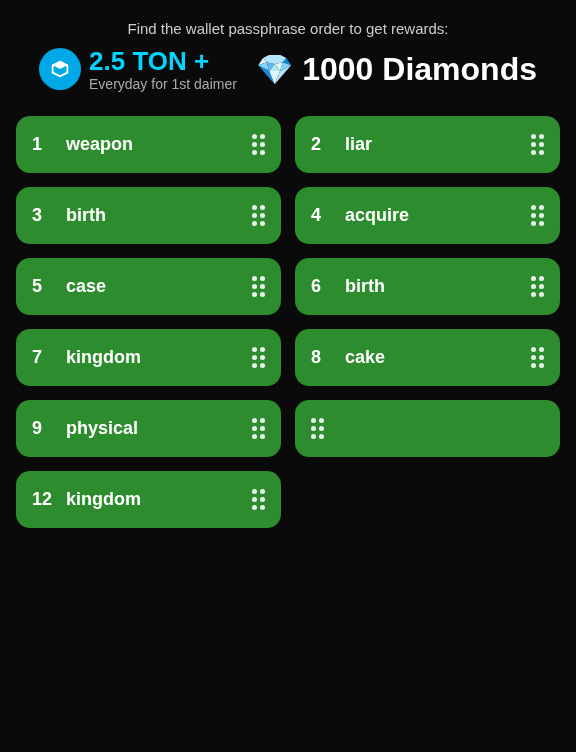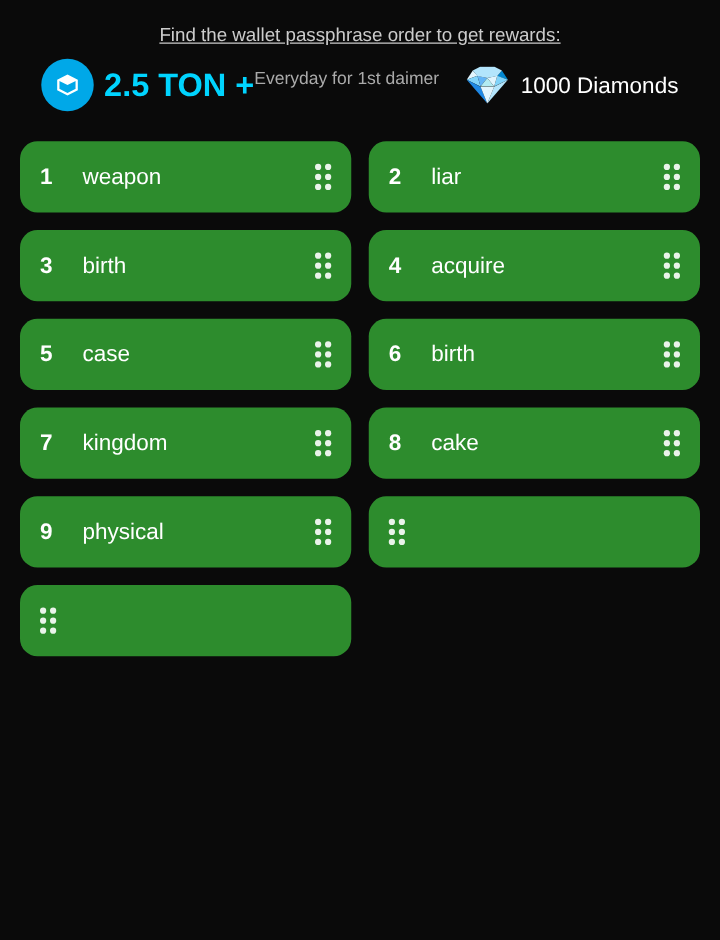--- a/index.html
+++ b/index.html
@@ -13,21 +13,20 @@
       flex-direction: column;
       align-items: center;
       padding: 20px 16px 20px;
     }
 
     .header-text {
       color: #cccccc;
       font-size: 15px;
       text-align: center;
       margin-bottom: 10px;
-      text-decoration: underline;
     }
 
     .rewards-row {
       display: flex;
       align-items: center;
       justify-content: center;
       gap: 20px;
       margin-bottom: 24px;
       width: 100%;
     }
@@ -49,21 +48,21 @@
       flex-shrink: 0;
     }
 
     .ton-icon svg {
       width: 22px;
       height: 22px;
     }
 
     .ton-text-block {
       display: flex;
-      flex-direction: row;
+      flex-direction: column;
     }
 
     .ton-amount {
       color: #00d4ff;
       font-size: 26px;
       font-weight: bold;
       line-height: 1.1;
     }
 
     .ton-subtitle {
@@ -76,22 +75,22 @@
       align-items: center;
       gap: 8px;
     }
 
     .diamond-icon {
       font-size: 30px;
     }
 
     .diamond-text {
       color: #ffffff;
-      font-size: 18px;
-      font-weight: normal;
+      font-size: 32px;
+      font-weight: bold;
     }
 
     .grid {
       display: grid;
       grid-template-columns: 1fr 1fr;
       gap: 14px;
       width: 100%;
       max-width: 544px;
     }
 
@@ -114,21 +113,21 @@
     .card-number {
       color: #ffffff;
       font-size: 18px;
       font-weight: bold;
       min-width: 20px;
     }
 
     .card-word {
       color: #ffffff;
       font-size: 18px;
-      font-weight: normal;
+      font-weight: bold;
     }
 
     .drag-icon {
       display: grid;
       grid-template-columns: 1fr 1fr;
       gap: 3px;
       opacity: 0.9;
     }
 
     .drag-dot {
@@ -293,20 +292,24 @@
       <div class="drag-icon">
         <div class="drag-dot"></div>
         <div class="drag-dot"></div>
         <div class="drag-dot"></div>
         <div class="drag-dot"></div>
         <div class="drag-dot"></div>
         <div class="drag-dot"></div>
       </div>
     </div>
     <div class="word-card">
+      <div class="card-left">
+        <span class="card-number">12</span>
+        <span class="card-word">kingdom</span>
+      </div>
       <div class="drag-icon">
         <div class="drag-dot"></div>
         <div class="drag-dot"></div>
         <div class="drag-dot"></div>
         <div class="drag-dot"></div>
         <div class="drag-dot"></div>
         <div class="drag-dot"></div>
       </div>
     </div>
   </div>

